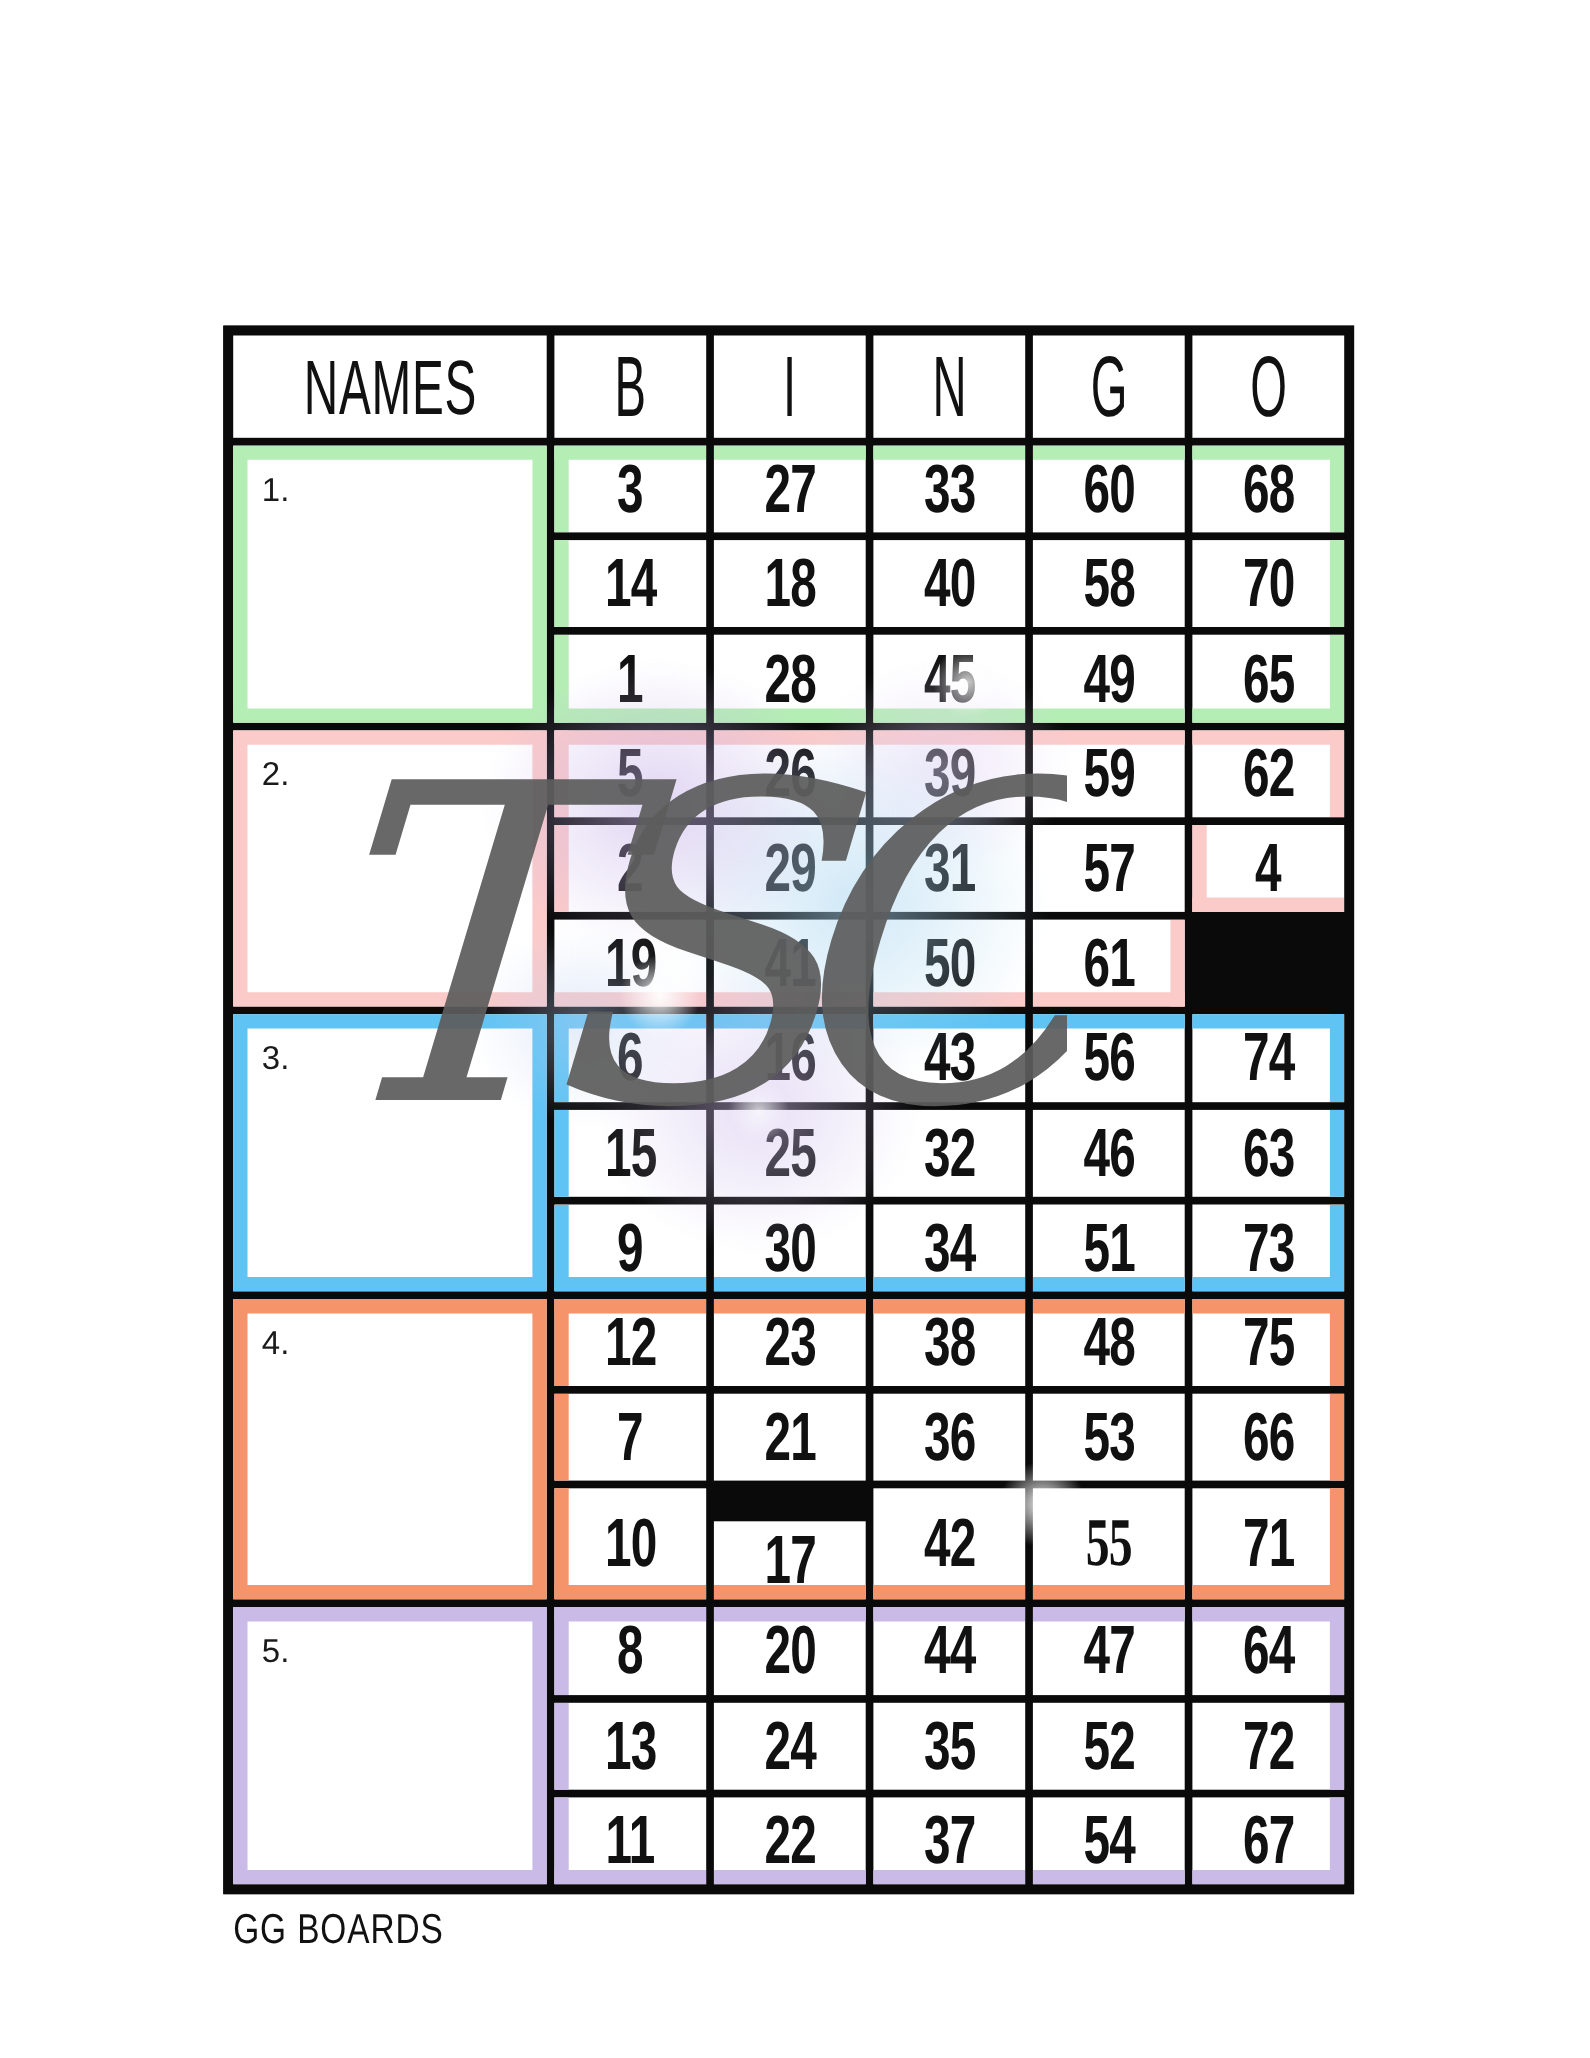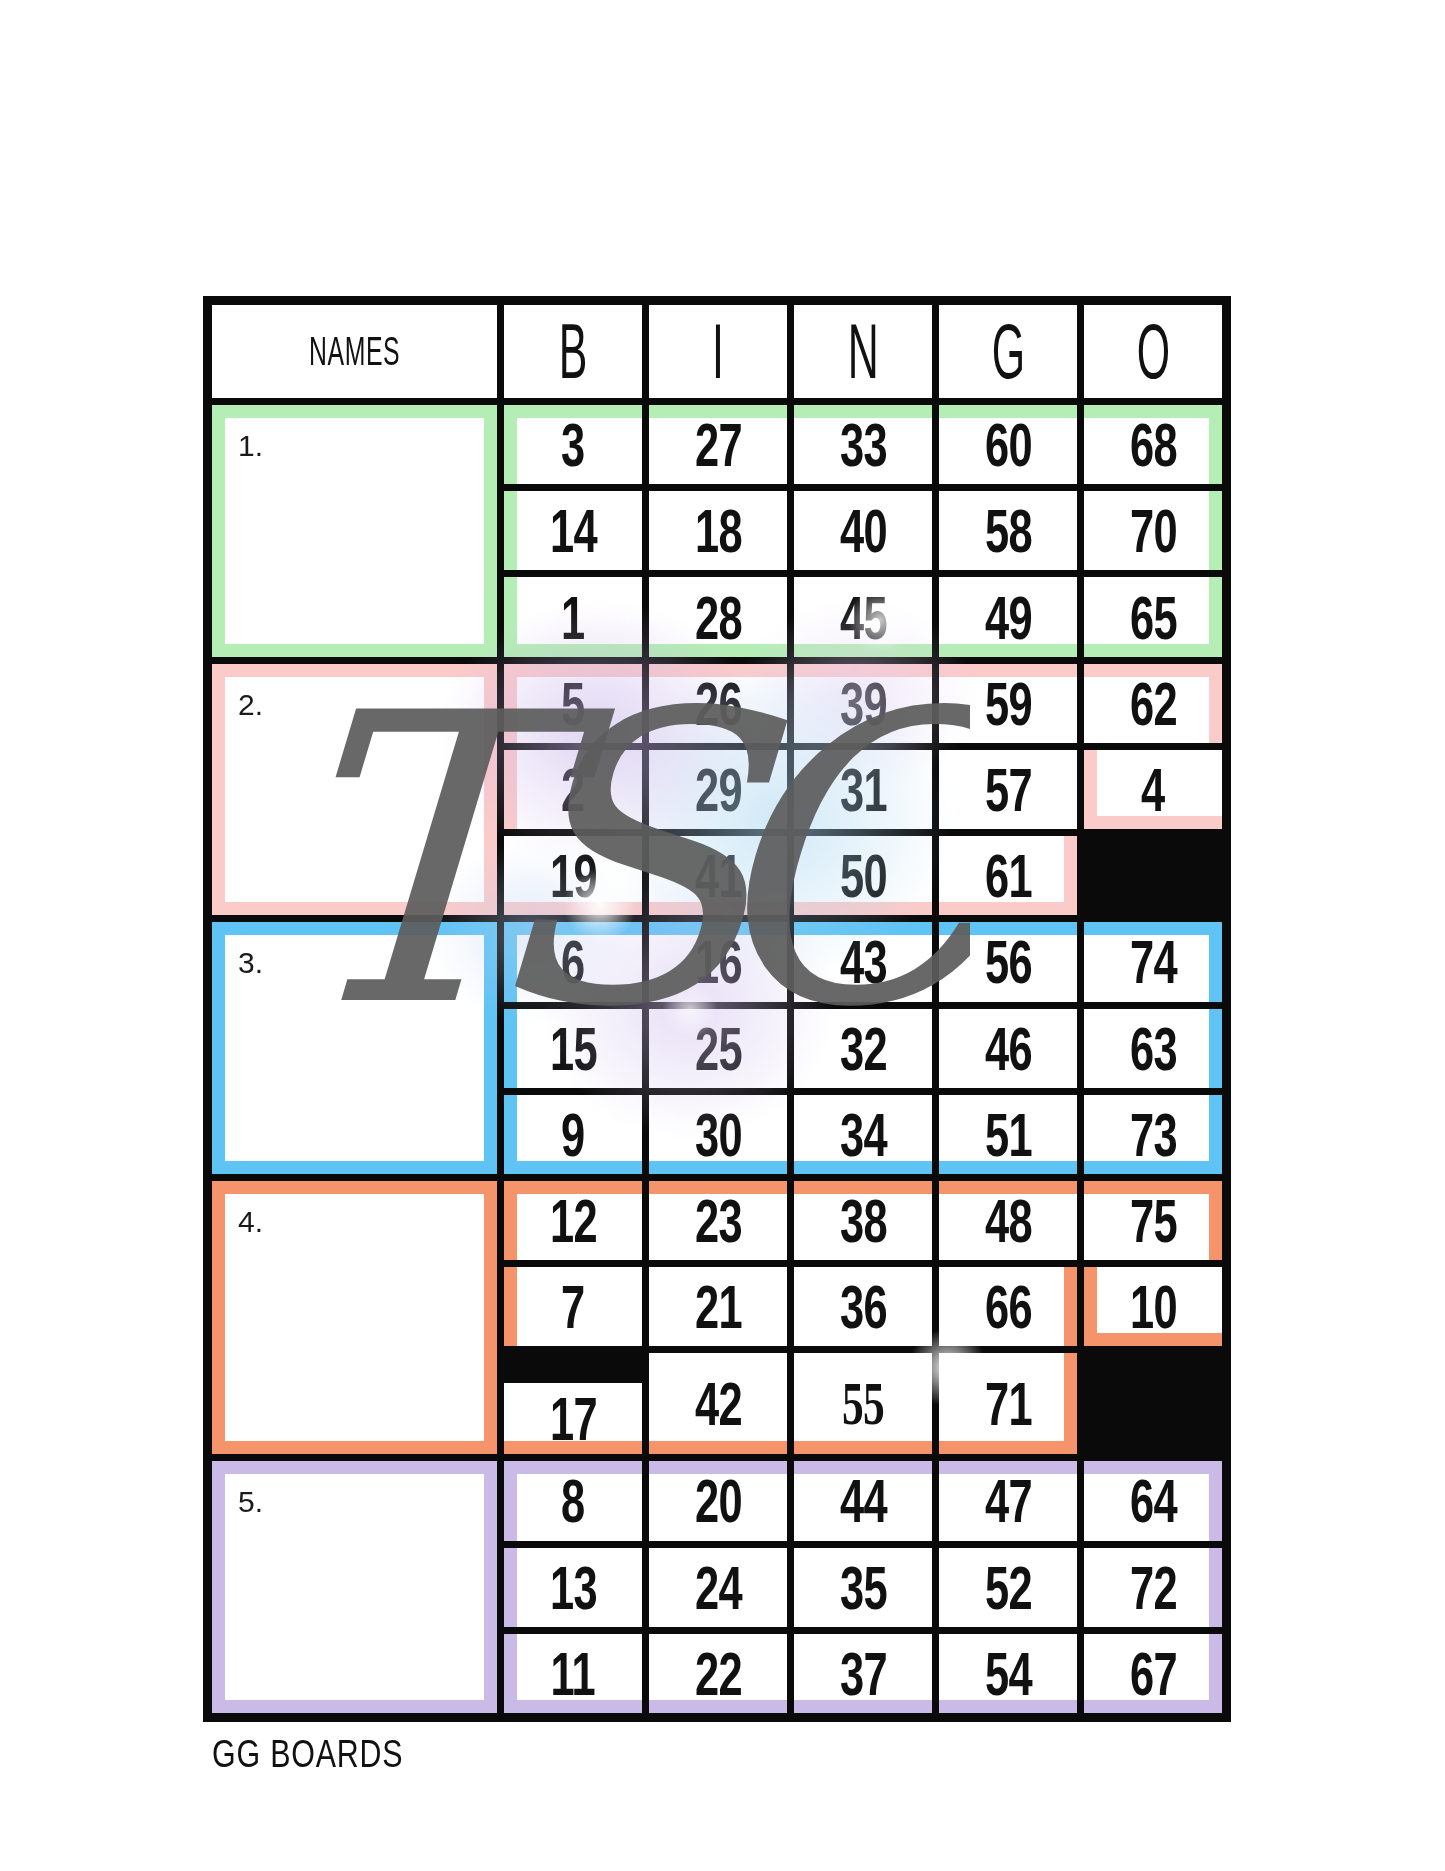--- a/index.html
+++ b/index.html
@@ -9,21 +9,21 @@
   }
   .board{
     position:absolute;left:203px;top:296px;width:1028px;height:1426px;
     box-sizing:border-box;border:9px solid #0a0a0a;background:#0a0a0a;
     display:grid;grid-template-columns:285px repeat(5,1fr);
     grid-template-rows:93px repeat(15,1fr);gap:7px;
   }
   .cell{background:#ffffff;display:flex;align-items:center;justify-content:center;position:relative;}
   .hdr-letter{font-size:78px;font-weight:400;}
   .hdr-letter .sq{display:inline-block;transform:scaleX(0.55);}
-  .hdr-names{font-size:40px;font-weight:400;}
+  .hdr-names{font-size:70px;font-weight:400;}
   .hdr-names .sq{display:inline-block;transform:scaleX(0.62);letter-spacing:1px;}
   .name-cell{grid-column:1;grid-row:span 3;align-items:flex-start;justify-content:flex-start;}
   .name-label{font-size:30px;font-weight:400;margin:24px 0 0 26px;color:#1a1a1a;}
   .num{font-size:62px;font-weight:700;display:inline-block;transform:scaleX(0.7);letter-spacing:-1px;}
   .credit{
     position:absolute;left:212px;top:1733px;font-size:38px;font-weight:400;
     transform:scaleX(0.8);transform-origin:left center;letter-spacing:1px;color:#111;
   }
   .wm-layer{position:absolute;left:0;top:0;width:1445px;height:1871px;pointer-events:none;}
   .galaxy{
@@ -226,20 +226,23 @@
     </div>
     <div class="cell" style="box-shadow: rgb(245, 148, 106) 13px 0px 0px inset;">
       <span class="num">7</span>
     </div>
     <div class="cell">
       <span class="num">21</span>
     </div>
     <div class="cell">
       <span class="num">36</span>
     </div>
+    <div class="cell">
+      <span class="num">53</span>
+    </div>
     <div class="cell" style="box-shadow: rgb(245, 148, 106) -13px 0px 0px inset;">
       <span class="num">66</span>
     </div>
     <div class="cell" style="box-shadow: rgb(245, 148, 106) 0px -13px 0px inset, rgb(245, 148, 106) 13px 0px 0px inset;">
       <span class="num">10</span>
     </div>
     <div class="cell" style="box-shadow: rgb(245, 148, 106) 0px -13px 0px inset; margin-top: 30px;">
       <span class="num">17</span>
     </div>
     <div class="cell" style="box-shadow: rgb(245, 148, 106) 0px -13px 0px inset;">

